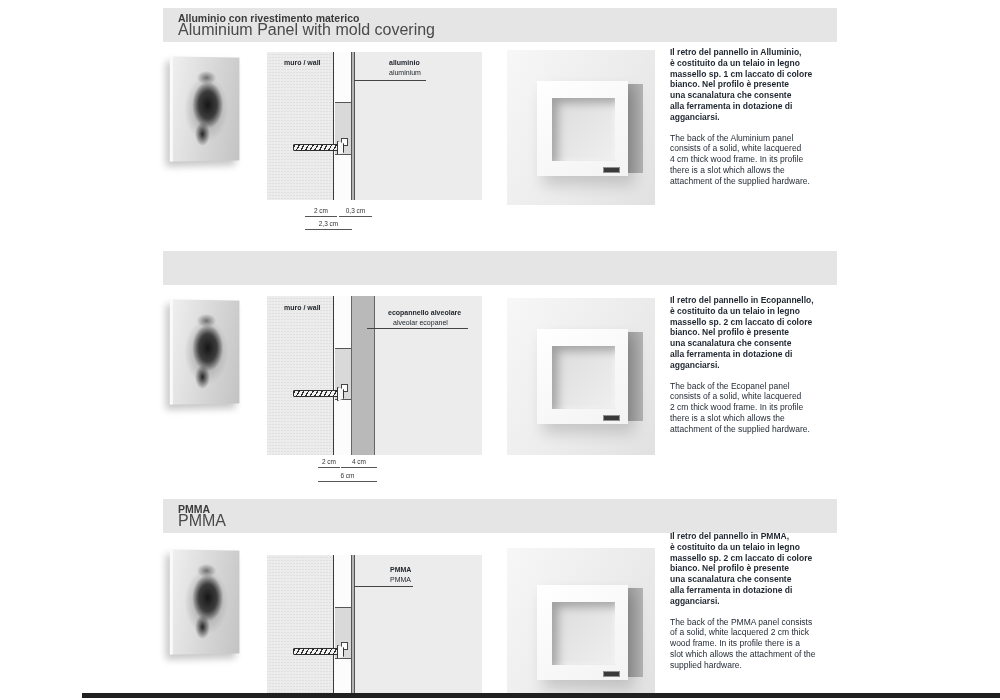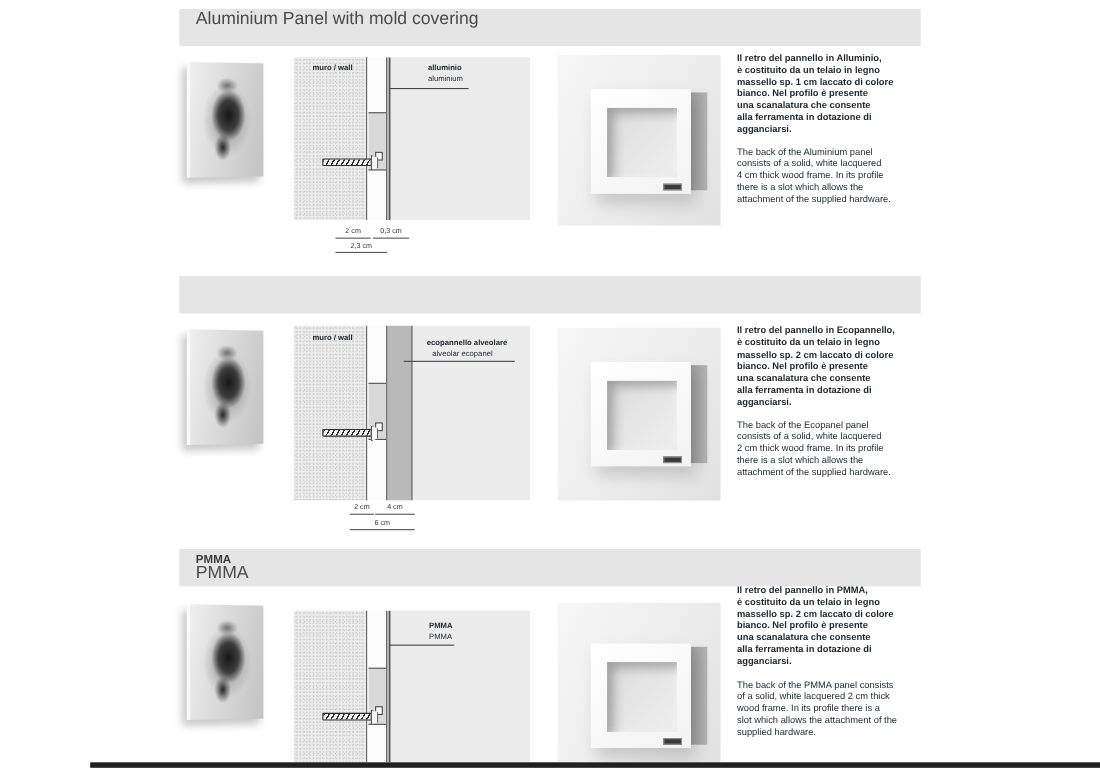--- a/index.html
+++ b/index.html
@@ -95,20 +95,21 @@
   .desc-en{white-space:pre-line;margin:0;}
   
   .page-edge{position:absolute;left:82px;top:693px;width:918px;height:5px;background:#202020;}
 </style>
 </head>
 <body>
 
 <div class="page">
 
   <div class="sec-header" style="top:8px;">
+    <div class="sec-title">Alluminio con rivestimento materico</div>
     <div class="sec-subtitle">Aluminium Panel with mold covering</div>
   </div>
 
   <div class="artwork" style="top:57px;"></div>
 
   <div class="diagram" style="top:52px;height:148px;">
     <div class="wall"></div>
     <div class="wall-edge"></div>
     <div class="gap"></div>
     <div class="air thin"></div>

